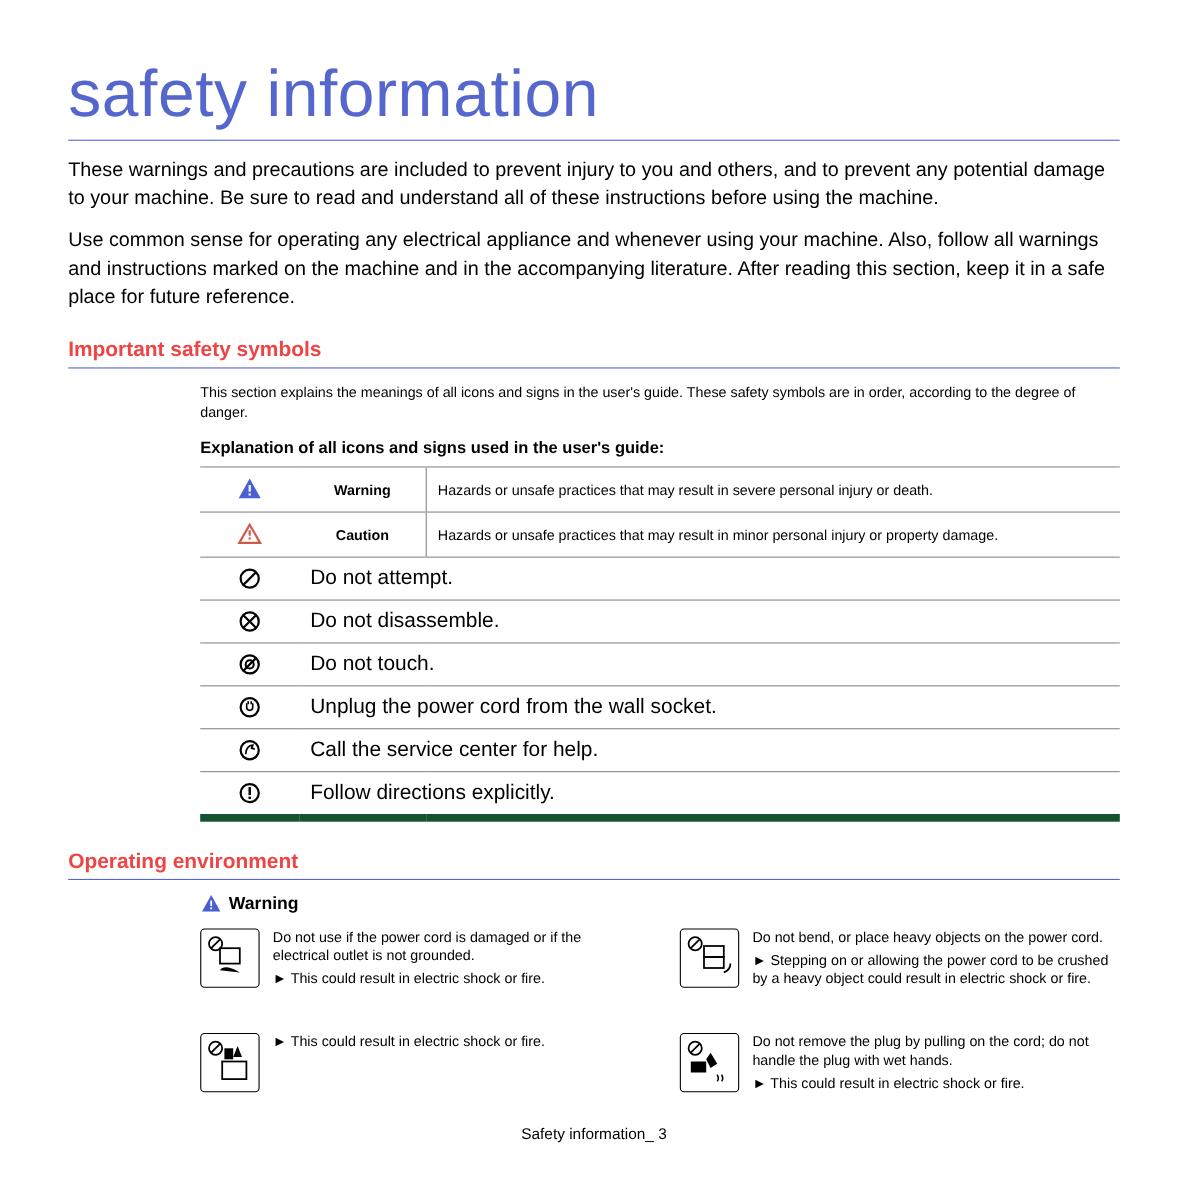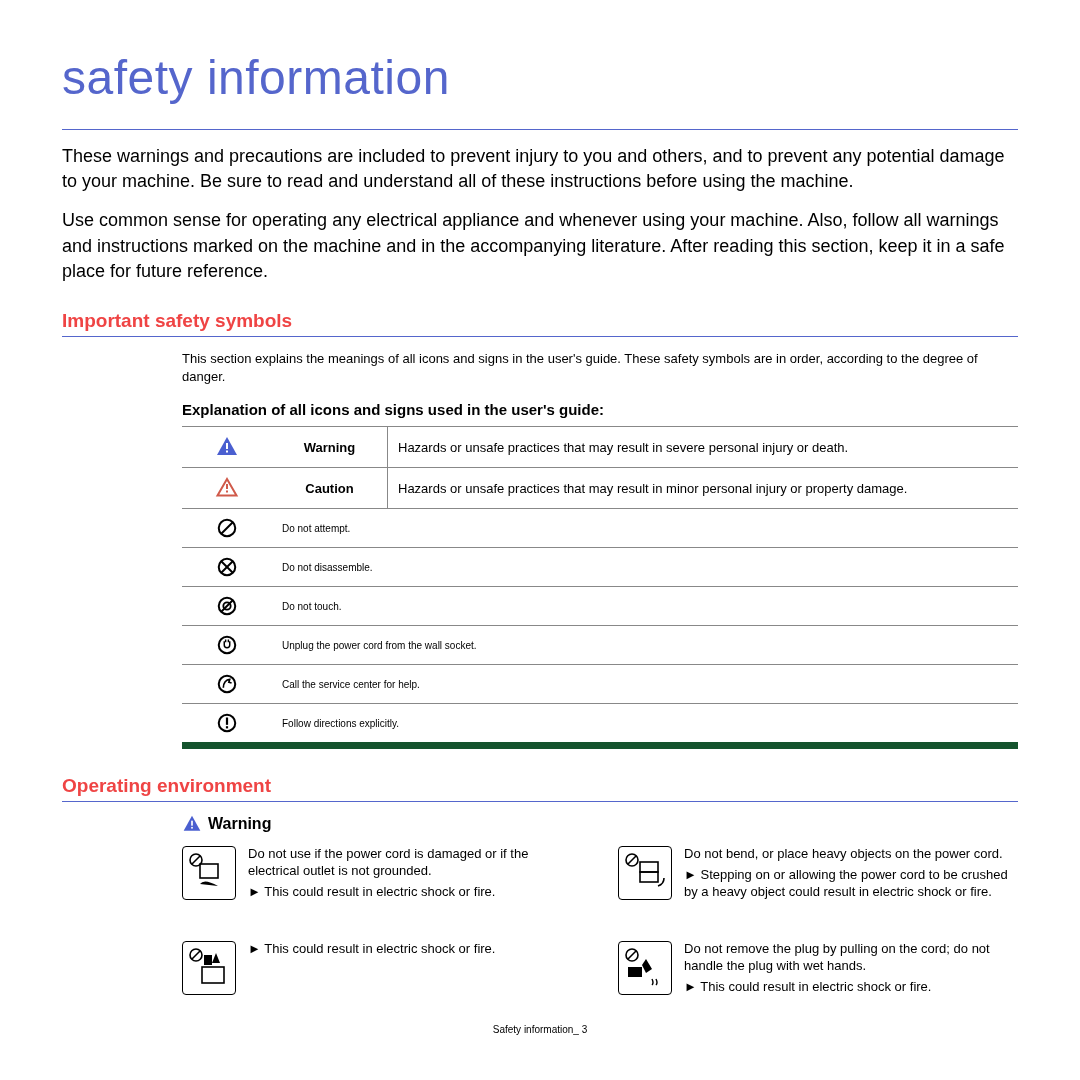--- a/index.html
+++ b/index.html
@@ -5,26 +5,26 @@
   body {
     margin: 0;
     font-family: Arial, Helvetica, sans-serif;
     color: #000;
     background: #fff;
     width: 1080px;
     box-sizing: border-box;
     padding: 50px 62px 20px;
   }
   h1.page-title {
-    font-size: 48px;
+    font-size: 60px;
     font-weight: 300;
     color: #5566cc;
     margin: 0 0 12px 0;
     border-bottom: 1px solid #5566cc;
-    padding-bottom: 24px;
+    padding-bottom: 8px;
     letter-spacing: 0.5px;
   }
   p.intro {
     font-size: 18px;
     line-height: 1.4;
     margin: 14px 0 6px 0;
   }
   h2.section {
     font-size: 19px;
     font-weight: bold;
@@ -66,21 +66,21 @@
   td.label-cell {
     width: 95px;
     text-align: center;
     font-weight: bold;
     border-left: none;
   }
   td.desc-cell {
     border-left: 1px solid #888;
   }
   td.desc-wide {
-    font-size: 10px;
+    font-size: 19px;
   }
 
   
   .warn-hdr {
     display: flex;
     align-items: center;
     gap: 6px;
     font-weight: bold;
     font-size: 16px;
     margin: 6px 0 12px 0;
@@ -109,21 +109,21 @@
     align-items: center;
     justify-content: center;
     font-size: 20px;
   }
   .warn-text p {
     margin: 0 0 4px 0;
     line-height: 1.3;
   }
   .footer {
     text-align: center;
-    font-size: 10px;
+    font-size: 14px;
     margin-top: 24px;
   }
   svg.icon-sm { width: 22px; height: 22px; display:block; margin:0 auto; }
   svg.icon-tri { width: 24px; height: 24px; display:block; margin:0 auto; }
 </style>
 </head>
 <body>
 
 <h1 class="page-title">safety information</h1>
 

